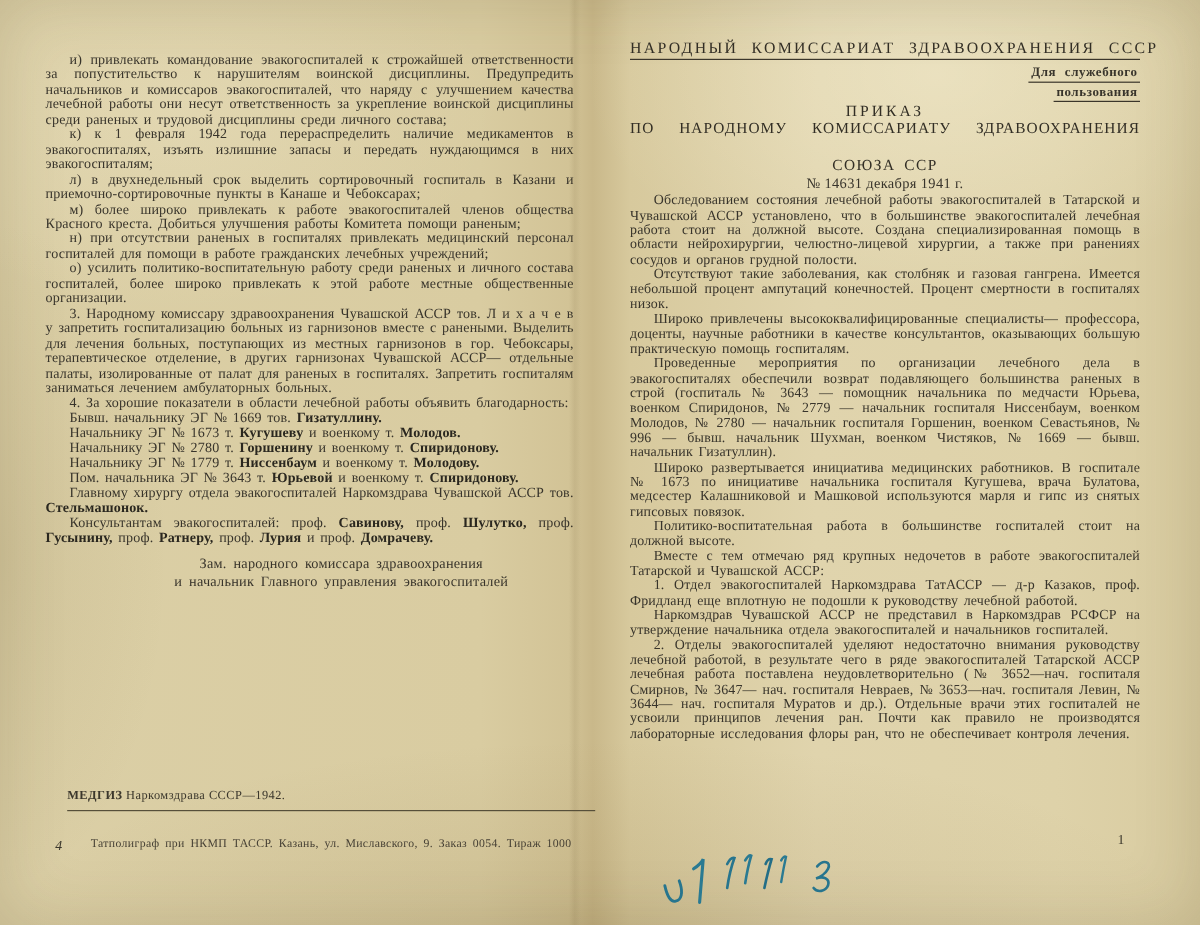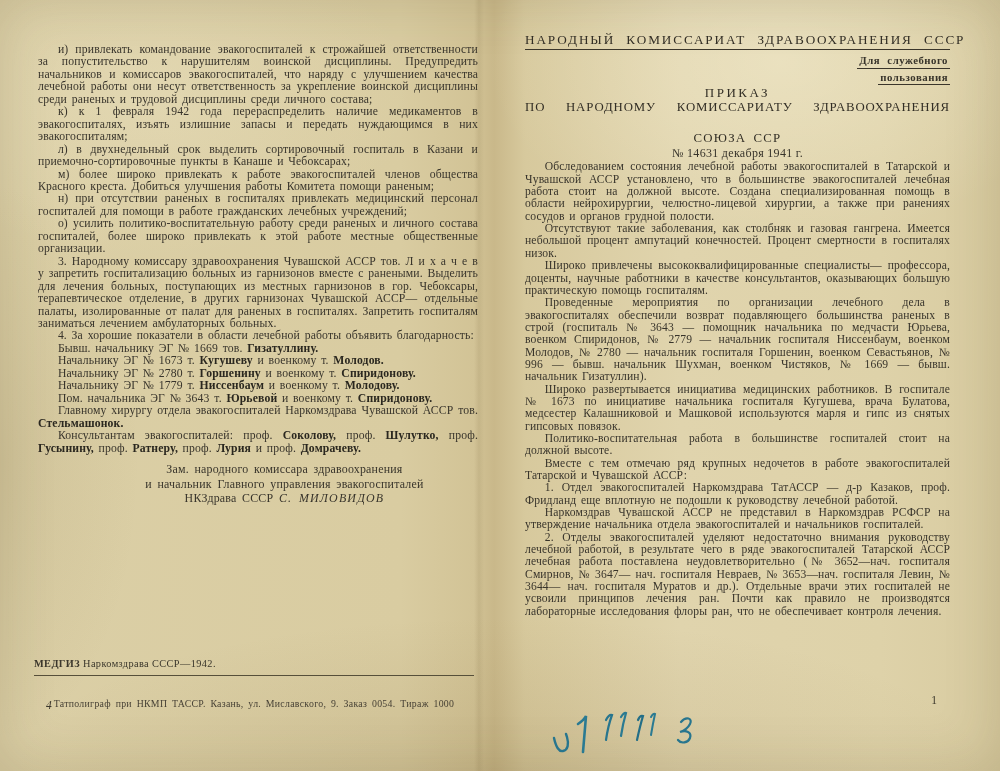--- a/index.html
+++ b/index.html
@@ -23,21 +23,21 @@
     font-size:11.6px;line-height:12.35px;}
   .page-left{font-size:11.7px;line-height:12.45px;}
   .para{margin:0;text-align:justify;text-indent:1.7em;
     letter-spacing:0.15px;word-spacing:1.6px;}
   .para b{font-weight:bold;color:#2a271f;}
   
   .signature{margin:7px 0 0 14%;width:84%;text-align:center;
     font-size:11.9px;line-height:14.6px;letter-spacing:0.2px;word-spacing:2.5px;}
   .sig-name{font-style:italic;letter-spacing:1.2px;}
   
-  .imprint-block{position:absolute;left:34px;top:658px;width:440px;}
+  .imprint-block{position:absolute;left:56px;top:658px;width:440px;}
   .publisher{font-size:10.3px;letter-spacing:0.4px;color:#3b372c;}
   .rule{margin-top:6px;height:1px;background:#564f3a;}
   .printshop{margin-top:22px;font-size:9.8px;letter-spacing:0.3px;
     color:#474135;text-align:center;word-spacing:2px;}
   .pagenum{position:absolute;font-size:11.5px;font-style:italic;color:#3b372c;}
   .pn-left{left:46px;top:699px;}
   .pn-right{right:63px;top:694px;font-style:normal;}
   
   .ministry{font-size:13.2px;letter-spacing:1.9px;word-spacing:6px;
     border-bottom:1.6px solid #3a352a;padding-bottom:3px;white-space:nowrap;
@@ -68,29 +68,25 @@
     <p class="para">н) при отсутствии раненых в госпиталях привлекать медицинский персонал госпиталей для помощи в работе гражданских лечебных учреждений;</p>
     <p class="para">о) усилить политико-воспитательную работу среди раненых и личного состава госпиталей, более широко привлекать к этой работе местные общественные организации.</p>
     <p class="para">3. Народному комиссару здравоохранения Чувашской АССР тов. Л и х а ч е в у запретить госпитализацию больных из гарнизонов вместе с ранеными. Выделить для лечения больных, поступающих из местных гарнизонов в гор. Чебоксары, терапевтическое отделение, в других гарнизонах Чувашской АССР— отдельные палаты, изолированные от палат для раненых в госпиталях. Запретить госпиталям заниматься лечением амбулаторных больных.</p>
     <p class="para">4. За хорошие показатели в области лечебной работы объявить благодарность:</p>
     <p class="para">Бывш. начальнику ЭГ № 1669 тов. <b>Гизатуллину.</b></p>
     <p class="para">Начальнику ЭГ № 1673 т. <b>Кугушеву</b> и военкому т. <b>Молодов.</b></p>
     <p class="para">Начальнику ЭГ № 2780 т. <b>Горшенину</b> и военкому т. <b>Спиридонову.</b></p>
     <p class="para">Начальнику ЭГ № 1779 т. <b>Ниссенбаум</b> и военкому т. <b>Молодову.</b></p>
     <p class="para">Пом. начальника ЭГ № 3643 т. <b>Юрьевой</b> и военкому т. <b>Спиридонову.</b></p>
     <p class="para">Главному хирургу отдела эвакогоспиталей Наркомздрава Чувашской АССР тов. <b>Стельмашонок.</b></p>
-    <p class="para">Консультантам эвакогоспиталей: проф. <b>Соколову,</b> проф. <b>Шулутко,</b> проф. <b>Гусынину,</b> проф. <b>Ратнеру,</b> проф. <b>Лурия</b> и проф. <b>Домрачеву.</b></p>
+    <p class="para">Консультантам эвакогоспиталей: проф. <b>Савинову,</b> проф. <b>Шулутко,</b> проф. <b>Гусынину,</b> проф. <b>Ратнеру,</b> проф. <b>Лурия</b> и проф. <b>Домрачеву.</b></p>
 
     <div class="signature">
       <div>Зам. народного комиссара здравоохранения</div>
       <div>и начальник Главного управления эвакогоспиталей</div>
-      <div>
-        <span>НКЗдрава СССР</span>
-        <span class="sig-name">С. МИЛОВИДОВ</span>
-      </div>
     </div>
   </div>
 
   <div class="imprint-block">
     <div class="publisher"><b>МЕДГИЗ</b> Наркомздрава СССР—1942.</div>
     <div class="rule"></div>
     <div class="printshop">Татполиграф при НКМП ТАССР. Казань, ул. Миславского, 9. Заказ 0054. Тираж 1000</div>
   </div>
   <div class="pagenum pn-left">4</div>
 

